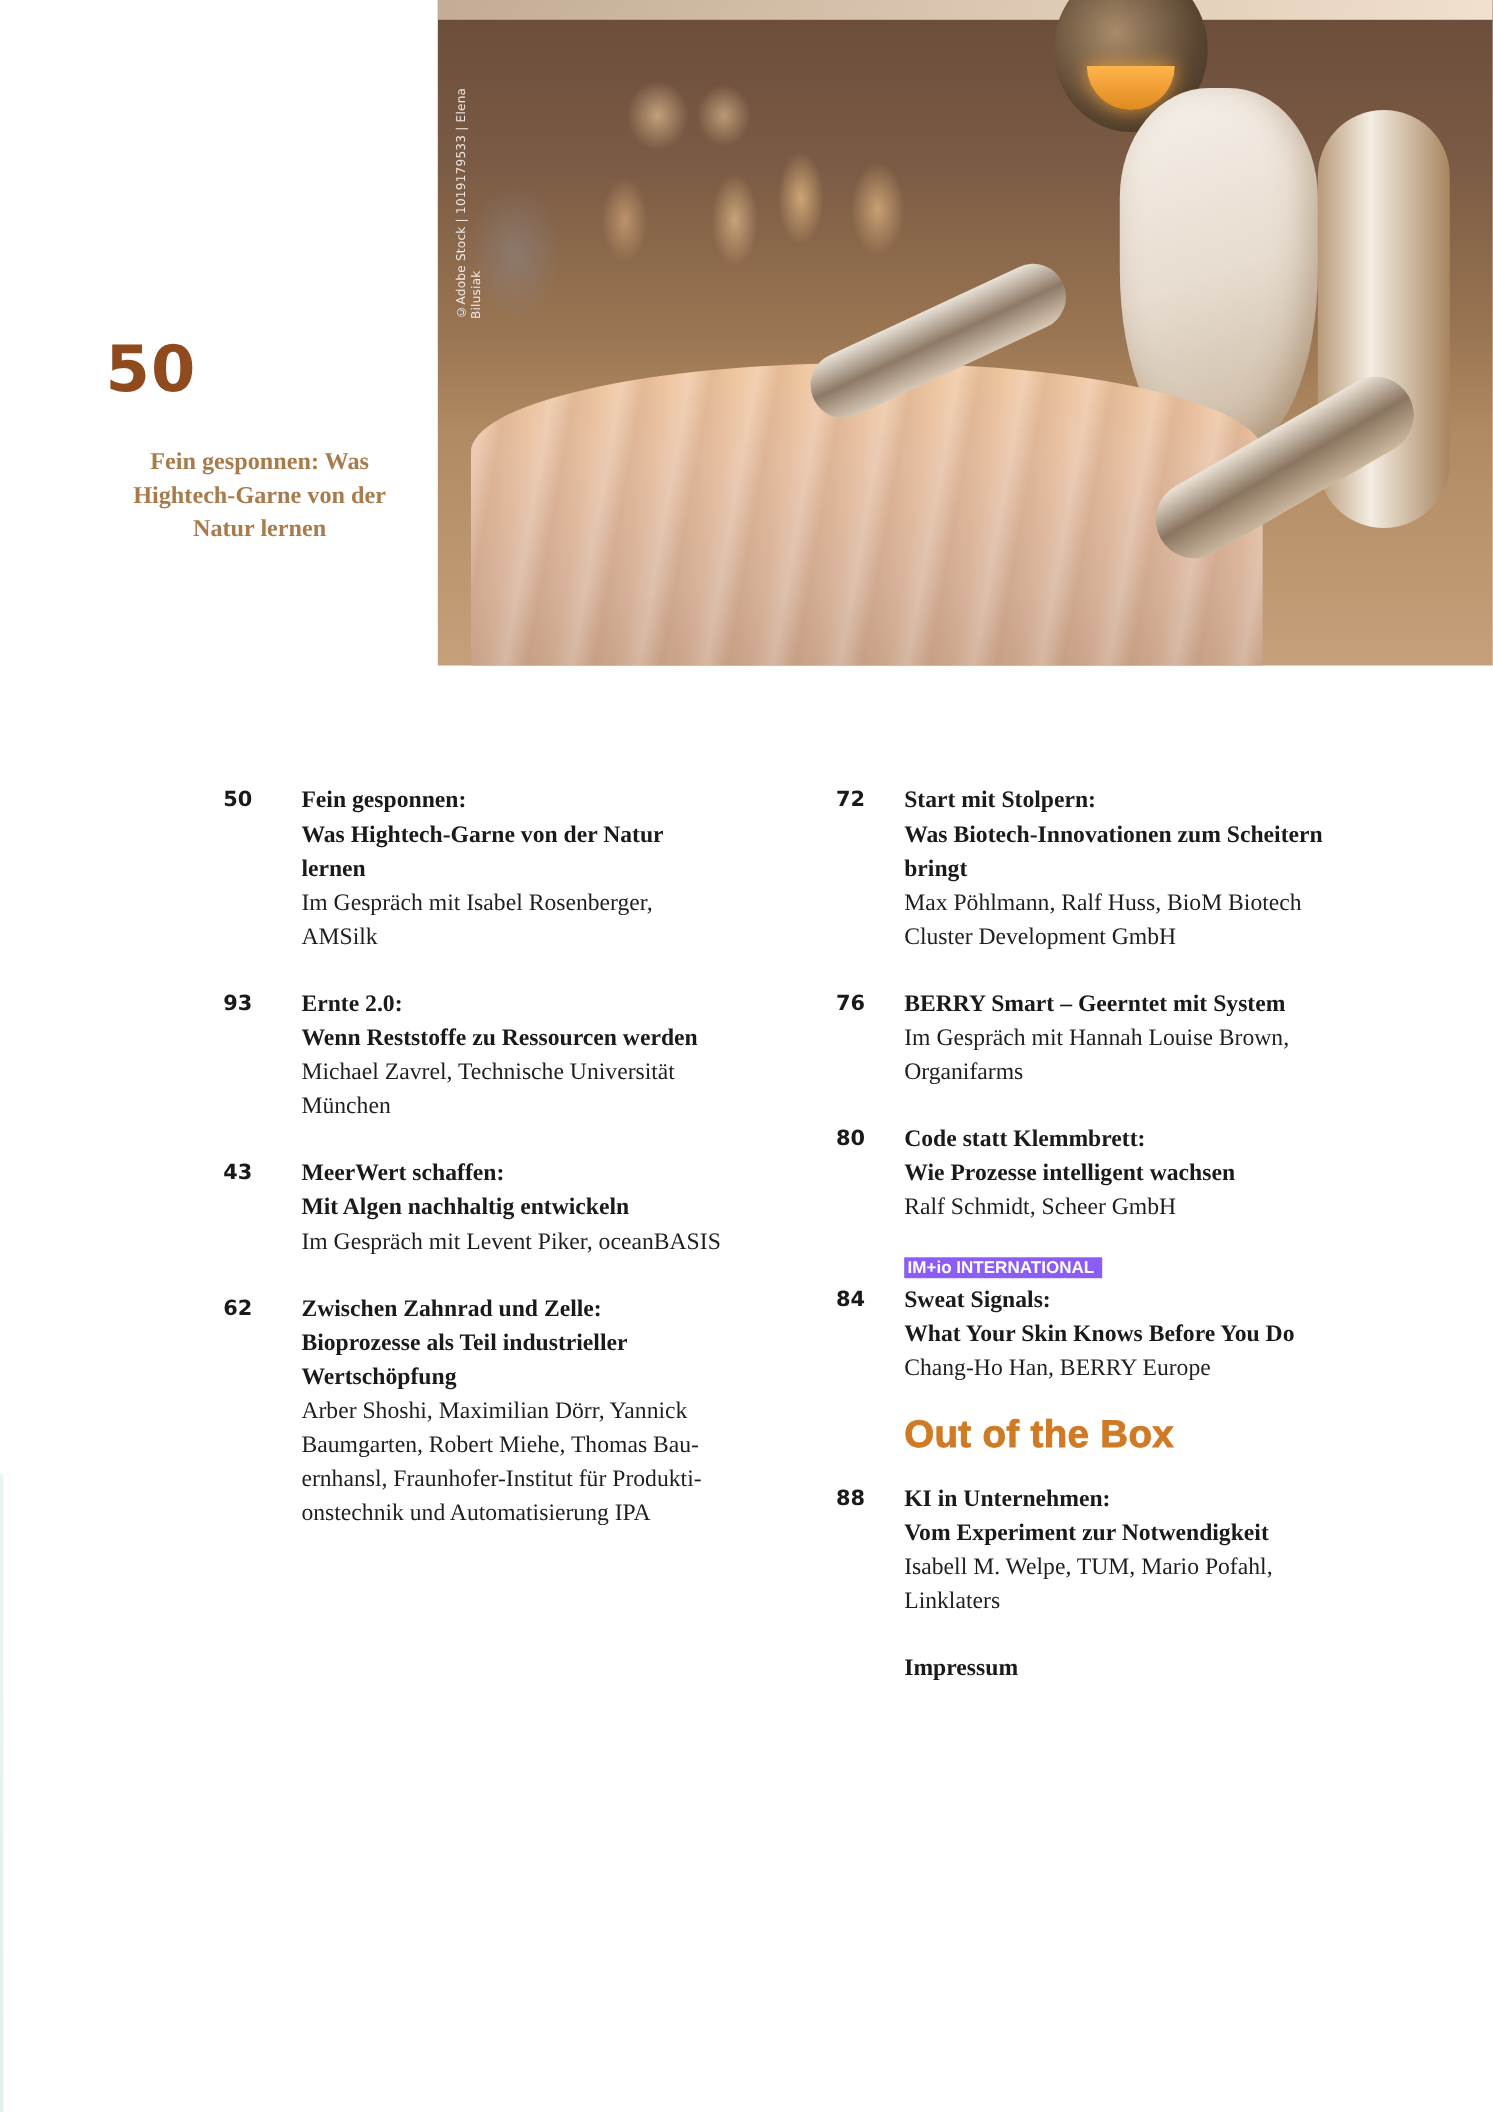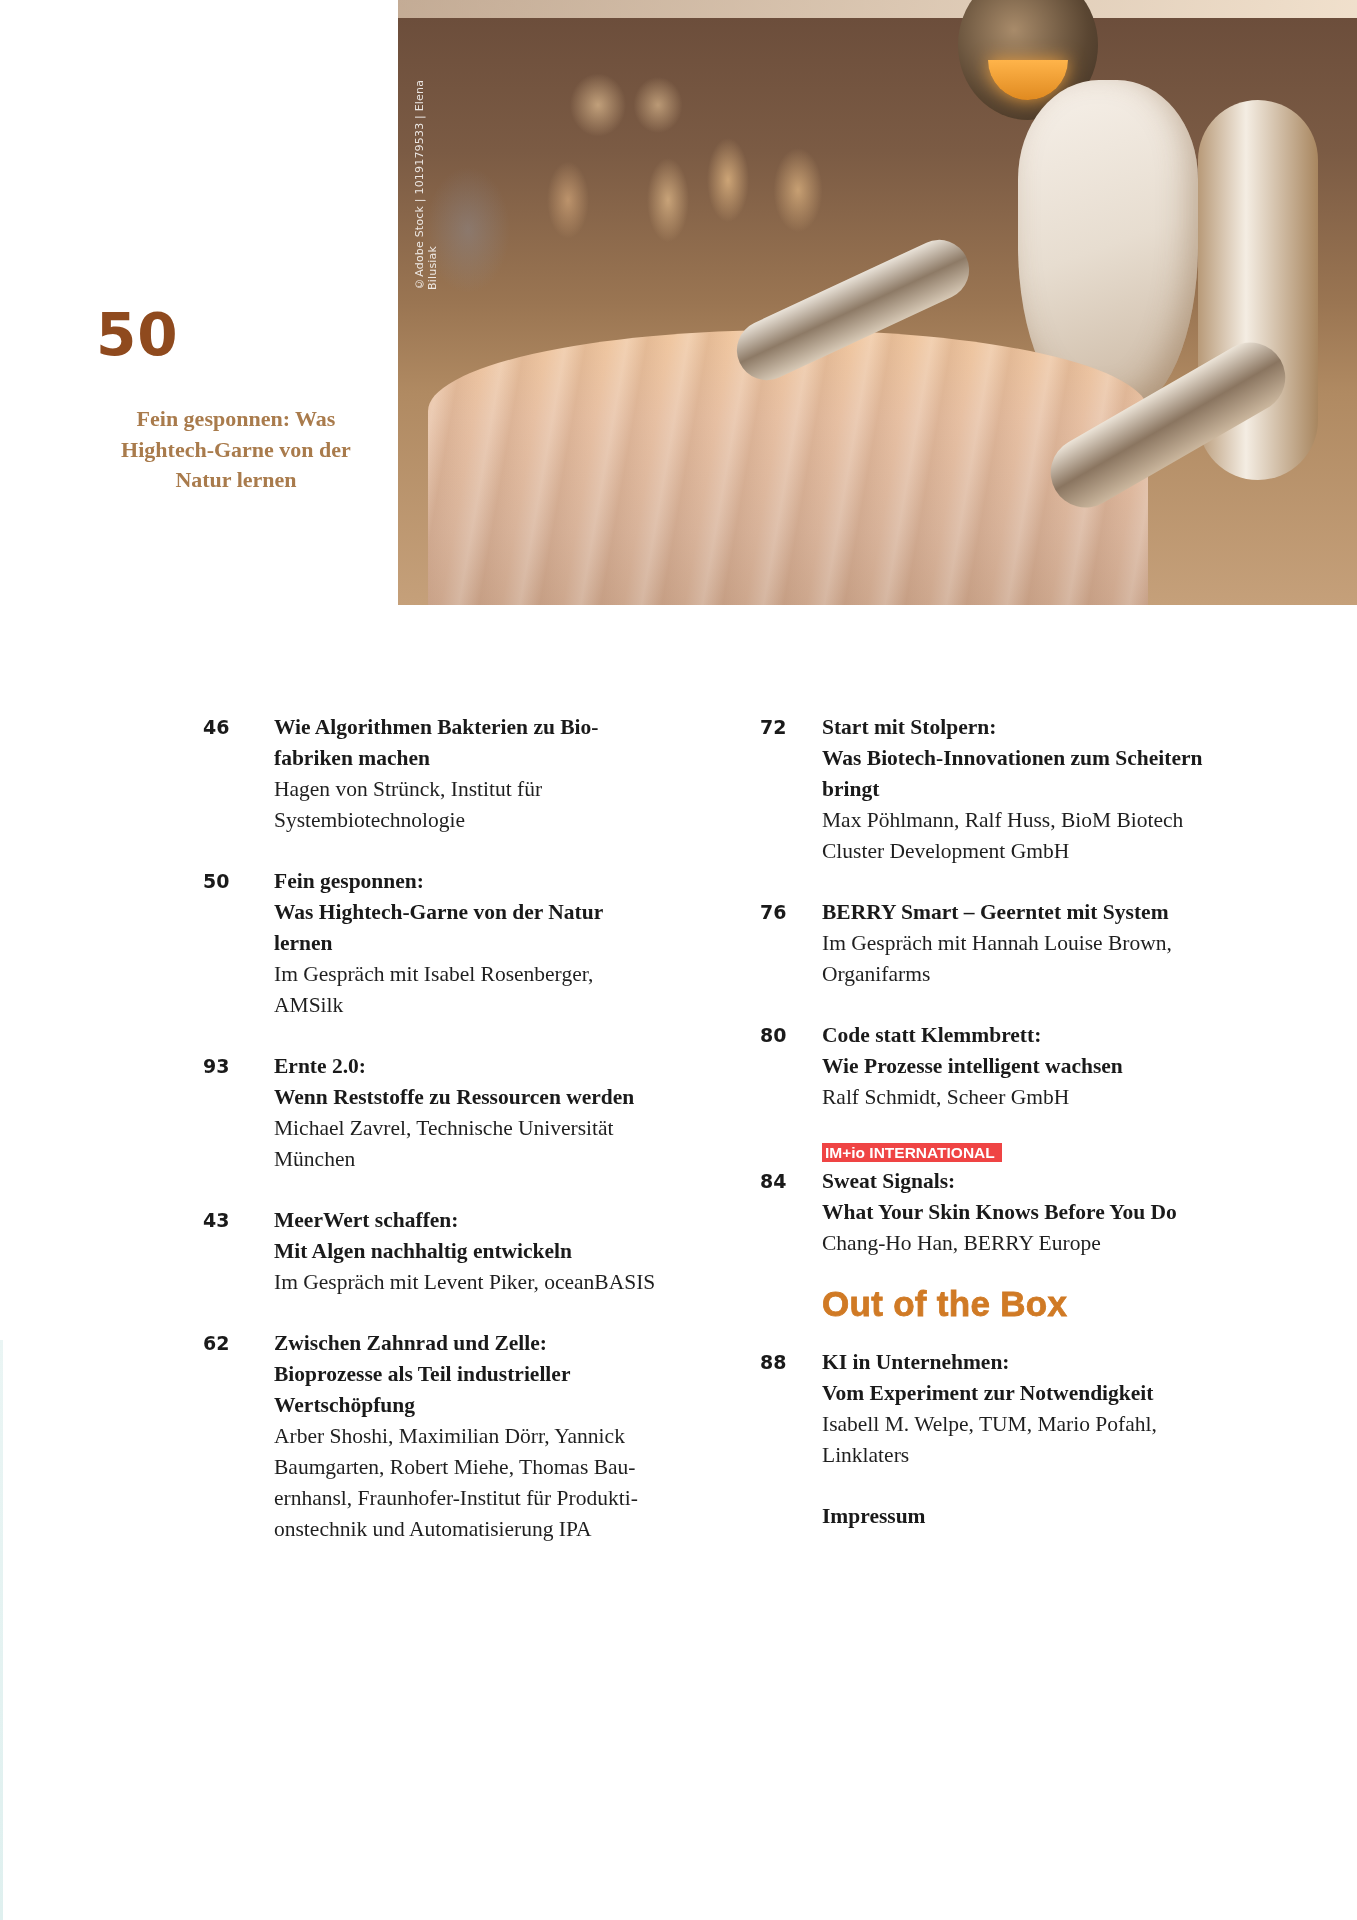--- a/index.html
+++ b/index.html
@@ -104,21 +104,21 @@
     .entry .title {
       font-family: "Liberation Serif", serif; font-weight: bold; font-size: 21.5px;
       line-height: 31px; color: #1a1a1a; white-space: pre-line;
     }
     .entry .byline {
       font-family: "Liberation Serif", serif; font-size: 21.5px;
       line-height: 31px; color: #1f1f1f; white-space: pre-line;
     }
     .badge {
       display: inline-block; margin-left: 62px; margin-bottom: 4px;
-      background: #ef4444; color: #ffffff;
+      background: #8b5cf6; color: #ffffff;
       font-family: "Liberation Sans", sans-serif; font-weight: bold; font-size: 15.5px;
       line-height: 19px; padding: 0 7px 0 3px;
     }
     .section-heading {
       margin-left: 62px; margin-top: -2px; margin-bottom: 26px;
       font-family: "Liberation Sans", sans-serif; font-weight: 700; font-size: 35px;
       color: #d07a25; line-height: 34px; letter-spacing: 0.3px;
       -webkit-text-stroke: 0.8px #d07a25;
     }
     .impressum {
@@ -144,27 +144,20 @@
   <div class="credit">©Adobe Stock | 1019179533 | Elena Bilusiak</div>
 </div>
 
 <div class="feature-number">50</div>
 <div class="feature-title" style="white-space: pre-line; text-align: center;">Fein gesponnen: Was
 Hightech-Garne von der
 Natur lernen</div>
 
 <div class="toc-col left">
   <div class="entry">
-    <div class="num">46</div>
-    <div class="title">Wie Algorithmen Bakterien zu Bio-
-fabriken machen</div>
-    <div class="byline">Hagen von Strünck, Institut für
-Systembiotechnologie</div>
-  </div>
-  <div class="entry">
     <div class="num">50</div>
     <div class="title">Fein gesponnen:
 Was Hightech-Garne von der Natur
 lernen</div>
     <div class="byline">Im Gespräch mit Isabel Rosenberger,
 AMSilk</div>
   </div>
   <div class="entry">
     <div class="num">93</div>
     <div class="title">Ernte 2.0:

